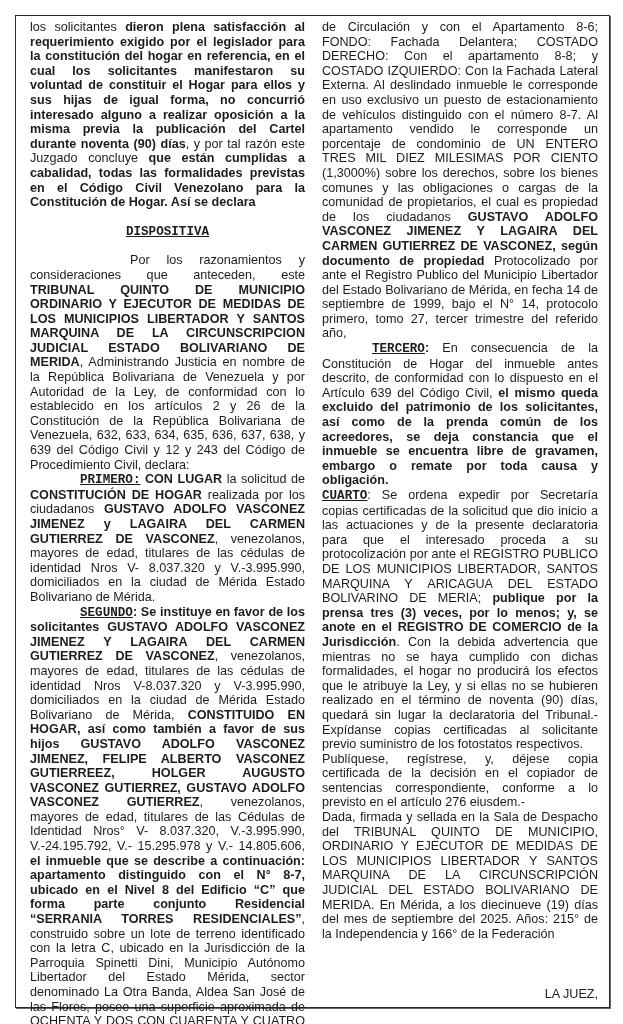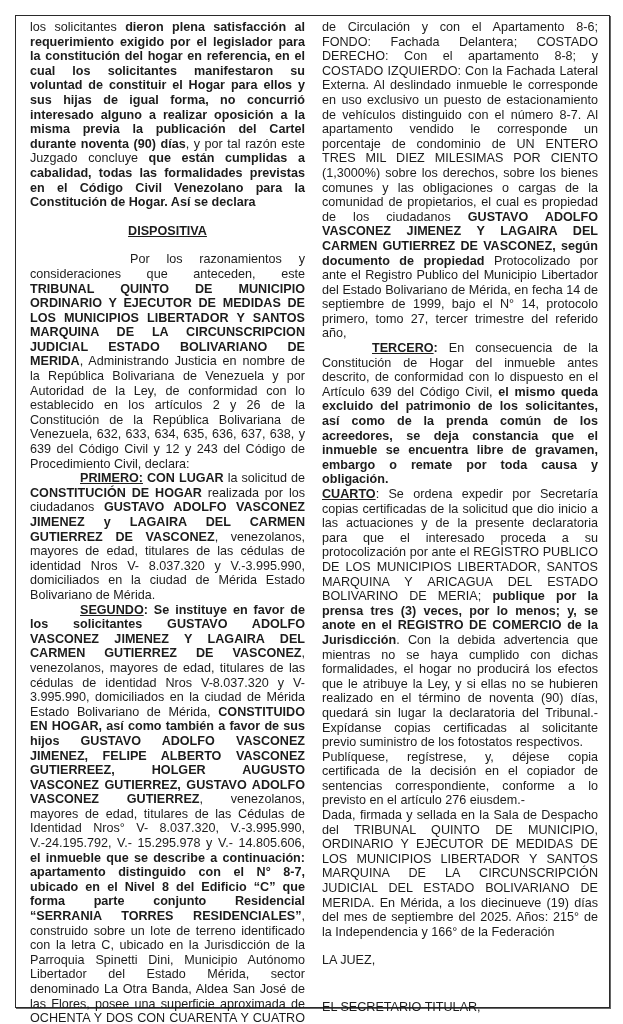--- a/index.html
+++ b/index.html
@@ -12,27 +12,27 @@
     .col {
       position: absolute; top: 20px;
       font-family: "Liberation Sans", sans-serif;
       font-size: 12.6px; line-height: 14.6px; color: #1c1c1c;
       text-align: justify;
     }
     .col.left { left: 30px; width: 275px; }
     .col.right { left: 322px; width: 276px; }
     p { margin: 0; }
     b { font-weight: bold; }
-    u { text-decoration: underline; }
+    u { text-decoration: underline; font-family: Liberation Mono, monospace; }
     .center { text-align: center; }
     .indent { text-indent: 52px; }
     .indent-lg { text-indent: 50px; }
     .gap-md { height: 14px; }
     .gap-lg { height: 32px; }
-    .sig { text-align: left; }
+    .sig { text-align: right; margin-top: 32px; }
   </style>
 </head>
 <body>
 
 <div class="frame"></div>
 
 <div class="col left">
   <p><span>los solicitantes </span><b>dieron plena satisfacción al requerimiento exigido por el legislador para la constitución del hogar en referencia, en el cual los solicitantes manifestaron su voluntad de constituir el Hogar para ellos y sus hijas de igual forma, no concurrió interesado alguno a realizar oposición a la misma previa la publicación del Cartel durante noventa (90) días</b><span>, y por tal razón este Juzgado concluye </span><b>que están cumplidas a cabalidad, todas las formalidades previstas en el Código Civil Venezolano para la Constitución de Hogar. Así se declara</b></p>
 
   <div class="gap-md"></div>

